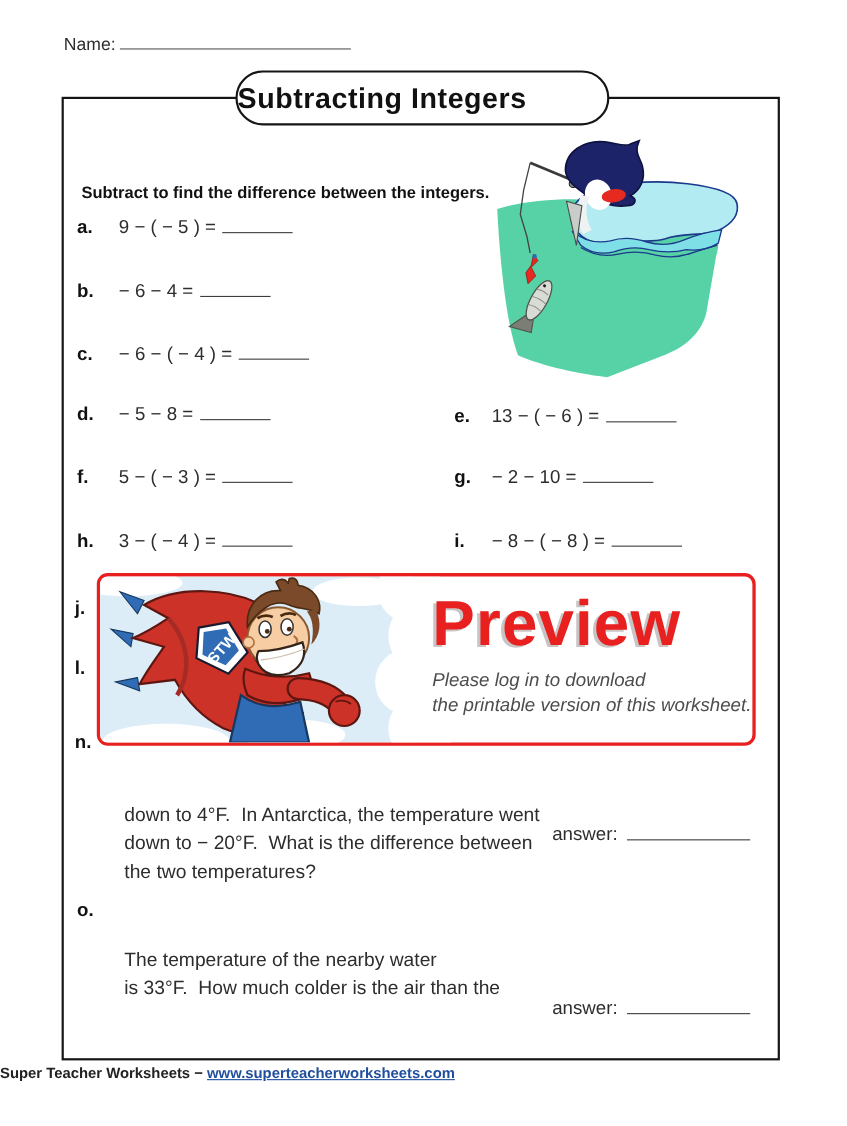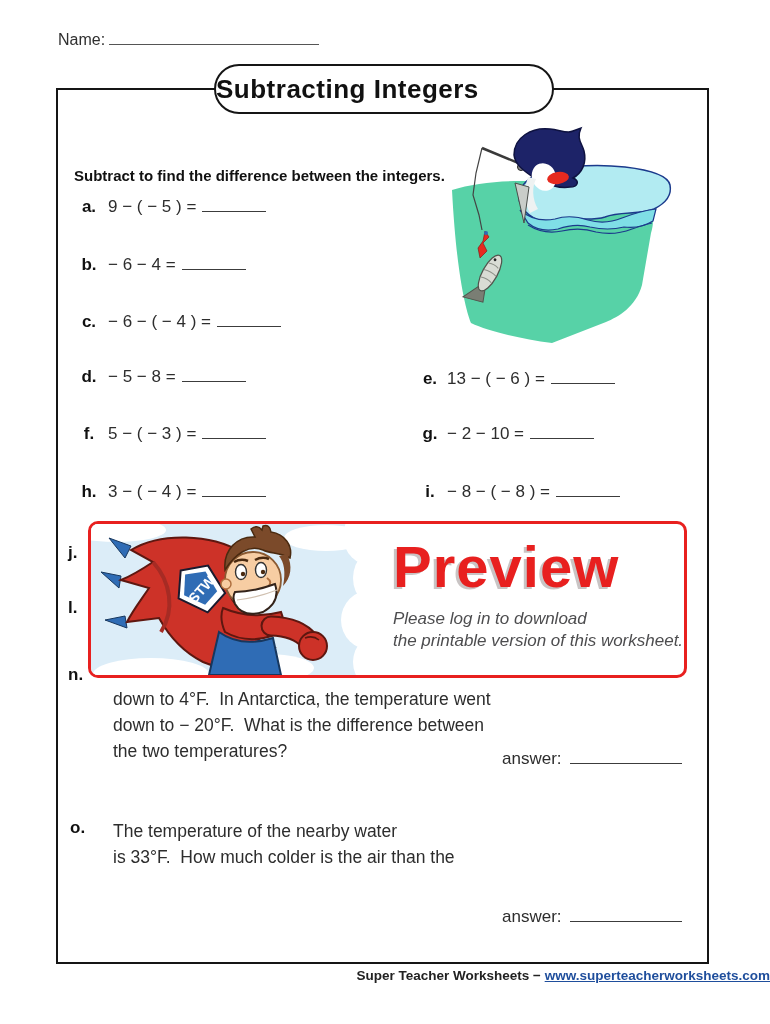--- a/index.html
+++ b/index.html
@@ -9,39 +9,39 @@
   
   .name-row{left:58px;top:30px;font-size:16px;color:#2f2f2f;}
   .name-line{display:inline-block;width:210px;border-bottom:1.5px solid #555;height:14px;margin-left:4px;}
   
   .main-box{left:56px;top:88px;width:649px;height:872px;border:2.5px solid #151515;background:transparent;}
   .title-pill{left:214px;top:64px;width:336px;height:46px;background:#fff;border:2.5px solid #151515;
               border-radius:26px;display:flex;align-items:center;z-index:4;}
   .title-pill span{font-weight:bold;font-size:26px;letter-spacing:.5px;color:#111;}
   .instruction{left:74px;top:139px;font-weight:bold;font-size:15px;color:#111;margin-top:28px;}
   
-  .prob{font-size:17px;white-space:nowrap;color:#2d2d2d;text-align:center;}
+  .prob{font-size:17px;white-space:nowrap;color:#2d2d2d;}
   .plabel{display:inline-block;font-weight:bold;color:#111;}
   .prob.colL .plabel{width:38px;}
   .prob.colR .plabel{width:34px;}
   .blank{display:inline-block;width:64px;border-bottom:1.8px solid #3c3c3c;height:15px;margin-left:6px;}
   .floatlabel{font-weight:bold;font-size:17px;color:#111;z-index:6;}
   
   .banner{left:88px;top:521px;width:593px;height:151px;background:#fff;border:3px solid var(--preview-red);
           border-radius:10px;z-index:5;overflow:hidden;}
   .preview-title{left:302px;top:14px;font-size:58px;font-weight:bold;line-height:1;
                  color:var(--preview-red);text-shadow:-3px 2px 0 rgba(40,20,20,.25);letter-spacing:1px;}
   .preview-sub{left:302px;top:84px;font-style:italic;font-size:17px;line-height:22px;color:#4d4d4f;}
   
-  .wp-lines{font-size:17.5px;line-height:26px;color:#2d2d2d;}
+  .wp-lines{font-size:17.5px;line-height:26px;color:#2d2d2d;margin-top:41px;}
   .wp-line{white-space:pre;}
   .answer-row{font-size:17px;color:#2d2d2d;white-space:nowrap;}
   .answer-line{display:inline-block;width:112px;border-bottom:1.8px solid #3c3c3c;height:15px;margin-left:8px;}
   
-  .footer{left:0;top:968px;width:770px;text-align:right;font-size:13.5px;font-weight:bold;color:#222;}
+  .footer{left:0;top:968px;width:770px;text-align:left;font-size:13.5px;font-weight:bold;color:#222;}
   .footer a{color:var(--link-blue);text-decoration:underline;}
   svg{display:block;}
 </style>
 </head>
 <body>
 
 <div class="abs name-row">
   <span>Name:</span><span class="name-line"></span>
 </div>
 

